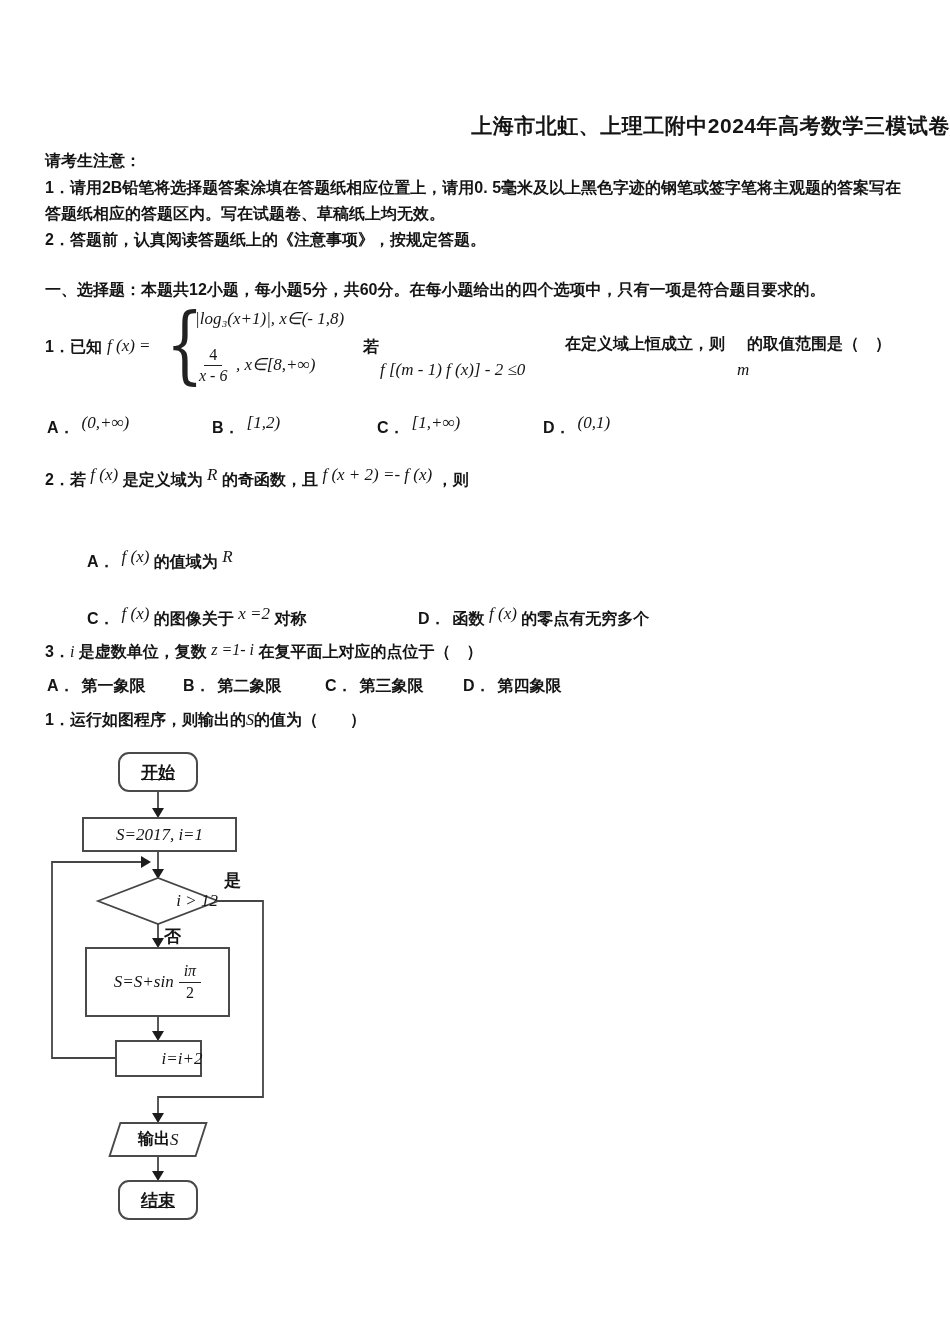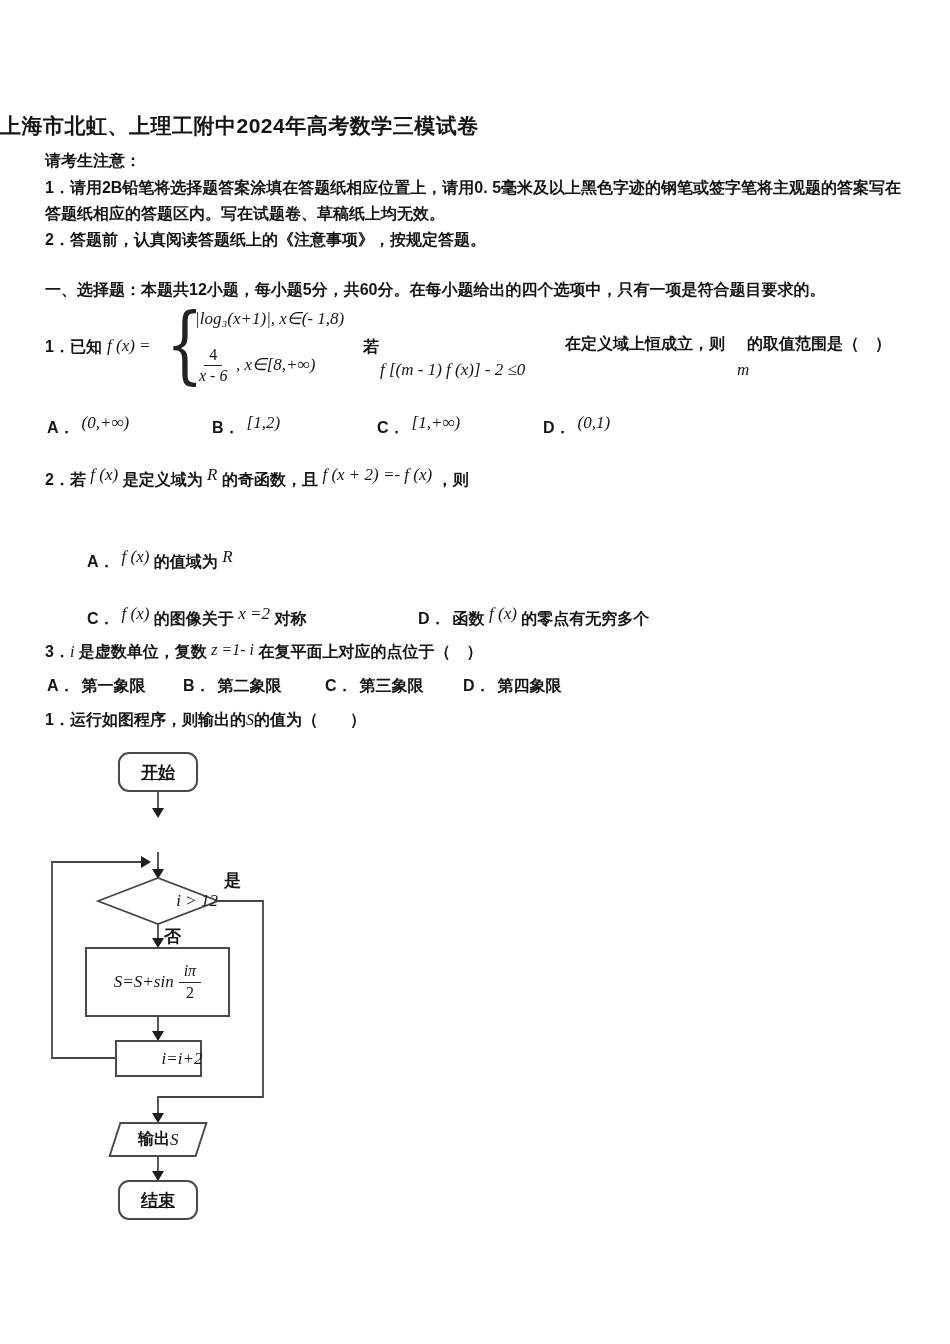--- a/index.html
+++ b/index.html
@@ -1,20 +1,20 @@
 <!DOCTYPE html>
 <html><head>
 <meta charset="utf-8">
 <style>
   html,body{margin:0;padding:0;background:#ffffff;}
   body{width:950px;height:1344px;position:relative;font-family:"Liberation Sans",sans-serif;color:#151515;overflow:hidden;}
   .abs{position:absolute;}
   .cjk{font-weight:700;font-size:16px;line-height:26px;}
   .cjk-n{font-weight:600;font-size:16px;}
-  .title{font-weight:700;font-size:21px;letter-spacing:.5px;text-align:left;width:100%;}
+  .title{font-weight:700;font-size:21px;letter-spacing:.5px;text-align:right;width:100%;}
   .math{font-family:"Liberation Serif",serif;font-style:italic;font-weight:400;font-size:17px;white-space:nowrap;}
   .math-sm{font-family:"Liberation Serif",serif;font-style:italic;font-weight:400;font-size:16px;white-space:nowrap;}
   .raise{position:relative;top:-5px;}
   .frac{display:inline-flex;flex-direction:column;align-items:center;vertical-align:middle;line-height:1.15;}
   .frac .num{border-bottom:1.5px solid #222;padding:0 5px 1px 5px;}
   .frac .den{padding:1px 4px 0 4px;}
   .brace{font-family:"DejaVu Serif",serif;font-style:normal;font-size:84px;line-height:88px;font-weight:400;transform:scaleX(.7);transform-origin:left center;color:#222;}
   .optlabel{font-weight:700;font-size:16px;margin-right:7px;}
   .optrow{height:46px;}
   
@@ -130,20 +130,23 @@
       <polygon points="152,286 164,286 158,296"></polygon>
       <polygon points="152,368 164,368 158,378"></polygon>
       <polygon points="152,426 164,426 158,436"></polygon>
     </g>
     <polygon points="98,156 158,133 218,156 158,179" fill="#ffffff" stroke="#454545" stroke-width="1.8"></polygon>
   </svg>
 
   <div class="fc-node fc-round" style="left:118px;top:7px;width:80px;height:40px;">
     <span class="fc-cjk">开始</span>
   </div>
+  <div class="fc-node" style="left:82px;top:72px;width:155px;height:35px;">
+    <span class="fc-math">S=2017, i=1</span>
+  </div>
   <div class="abs" style="left:98px;top:133px;width:120px;height:46px;display:flex;align-items:center;justify-content:flex-end;">
     <span class="fc-math">i &gt; 12</span>
   </div>
   <div class="fc-label" style="left:224px;top:124px;">是</div>
   <div class="fc-label" style="left:164px;top:180px;">否</div>
   <div class="fc-node" style="left:85px;top:202px;width:145px;height:70px;">
     <span class="fc-math">S=S+sin</span>
     <span class="frac fc-math" style="margin-left:5px;font-size:16px;">
       <span class="num">iπ</span>
       <span class="den" style="font-style:normal;">2</span>

